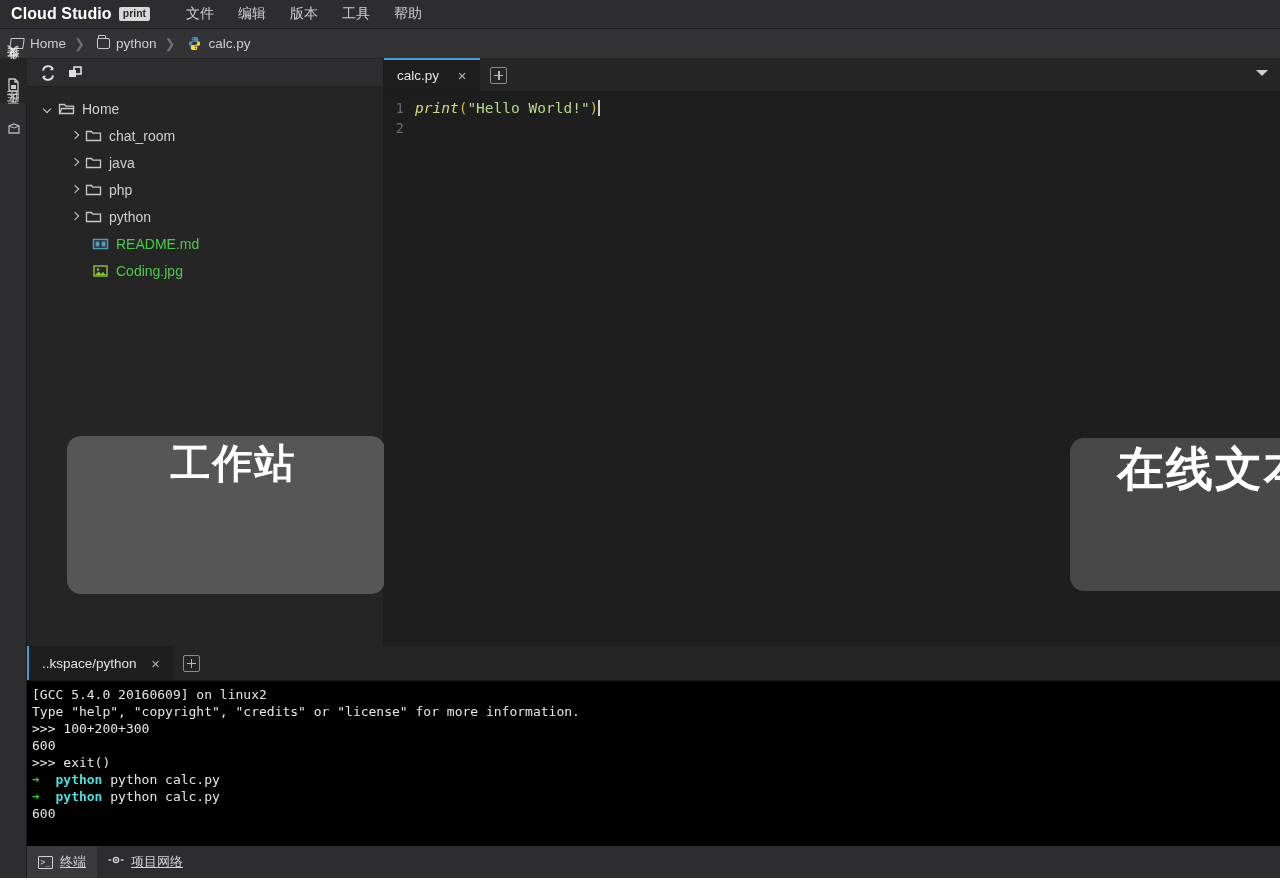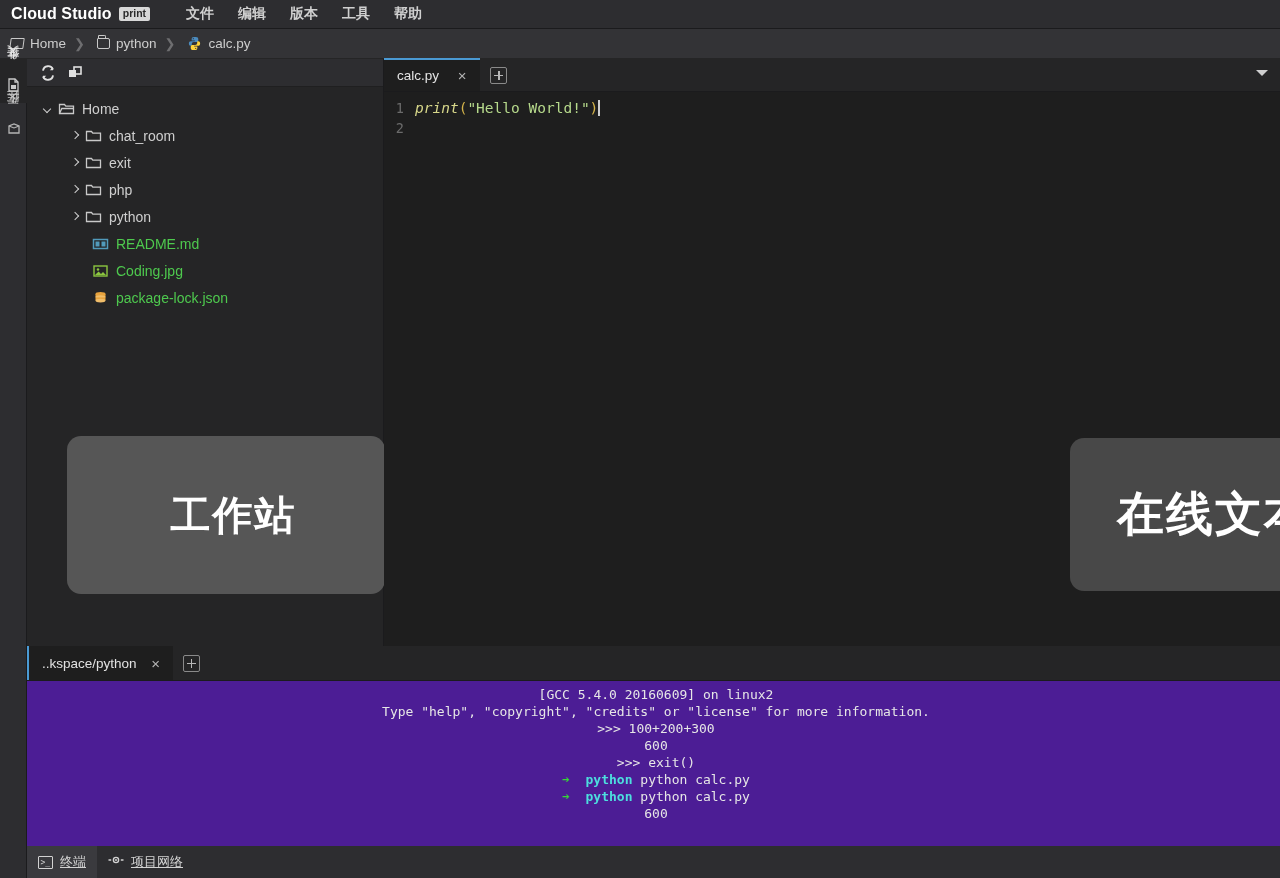--- a/index.html
+++ b/index.html
@@ -26,21 +26,21 @@
     color: #ffffff; font-size: 16px; font-weight: bold; letter-spacing: .1px;
   }
   #beta-badge {
     background: #d8d8d8; color: #2b2b2b;
     font-size: 10.5px; font-weight: bold;
     padding: 1px 4px 2px 4px; border-radius: 2px;
     line-height: 1;
   }
   .menu-item {
     color: #cfcfcf; font-size: 14px;
-    padding: 4px 12px; cursor: default; font-weight: bold;
+    padding: 4px 12px; cursor: default;
   }
 
   
   #breadcrumb {
     position: absolute; left: 0; top: 29px; width: 1280px; height: 30px;
     background: #333336;
     display: flex; align-items: center;
     border-bottom: 1px solid #252526;
   }
   .crumb { display: flex; align-items: center; gap: 6px; padding: 0 6px 0 10px; }
@@ -167,38 +167,38 @@
   .tok-punc { color: #d4b34a; }
   .tok-str  { color: #b6d98b; }
   #caret {
     display: inline-block; width: 1.5px; height: 16px;
     background: #cfcfcf; vertical-align: -3px;
   }
 
   
   #terminal {
     position: absolute; left: 27px; top: 646px; width: 1253px; height: 200px;
-    background: #4c1d95;
+    background: #000000;
   }
   #term-tabbar {
     height: 35px; background: #252526;
     display: flex; align-items: stretch;
     border-bottom: 1px solid #1b1b1d;
   }
   #term-tab {
     display: flex; align-items: center; gap: 12px;
     padding: 0 10px 0 13px; background: #1e1e1e;
     border-left: 2px solid #4a9ad4;
     cursor: pointer;
   }
   #term-tab-label { color: #e2e2e2; font-size: 13.5px; }
   #term-body {
     padding: 5px 0 0 5px;
     font-family: "DejaVu Sans Mono", monospace;
-    font-size: 13px; line-height: 17px; text-align: center;
+    font-size: 13px; line-height: 17px;
   }
   .term-line { white-space: pre; color: #e6e6e6; height: 17px; }
   .arrow { color: #36d636; font-weight: bold; }
   .dir   { color: #4ddede; font-weight: bold; }
   .block-cursor {
     display: inline-block; width: 8px; height: 13px;
     border: 1.3px solid #dcdcdc; vertical-align: -2px;
   }
 
   
@@ -216,21 +216,21 @@
   .term-glyph {
     width: 15px; height: 13px; border: 1.4px solid #d2d2d2; border-radius: 1px;
     position: relative; font-family: "DejaVu Sans Mono", monospace;
     font-size: 8px; color: #d2d2d2; line-height: 11px; text-align: left;
     padding-left: 1.5px; overflow: hidden;
   }
 
   
   .callout {
     position: absolute; border-radius: 14px;
-    background: #565656; display: flex; align-items: center; justify-content: center; padding-left: 15px;
+    background: #565656; display: flex; justify-content: center; padding-left: 15px;
   }
   .callout span {
     color: #ffffff; font-weight: bold; letter-spacing: 2px;
     font-family: "DejaVu Sans", sans-serif;
   }
   #callout-workstation { left: 40px;  top: 377px; width: 318px; height: 158px; }
   #callout-workstation span { font-size: 40px; }
   #callout-editor      { left: 686px; top: 379px; width: 422px; height: 153px; background: #484848; }
   #callout-editor span { font-size: 47px; }
 </style>
@@ -335,21 +335,21 @@
         <span class="t-label">chat_room</span>
       </div>
 
       <div class="tree-row" style="padding-left:40px">
         <span class="chev"></span>
         <span class="t-icon">
           <svg width="17" height="16" viewBox="0 0 17 16">
             <path d="M1.5 12.5V3.5h5l1.3 1.6h7.7v7.4z" fill="none" stroke="#c9c9c9" stroke-width="1.3"></path>
           </svg>
         </span>
-        <span class="t-label">exit</span>
+        <span class="t-label">java</span>
       </div>
 
 
       <div class="tree-row" style="padding-left:40px">
         <span class="chev"></span>
         <span class="t-icon">
           <svg width="17" height="16" viewBox="0 0 17 16">
             <path d="M1.5 12.5V3.5h5l1.3 1.6h7.7v7.4z" fill="none" stroke="#c9c9c9" stroke-width="1.3"></path>
           </svg>
         </span>
@@ -381,32 +381,20 @@
         <span class="t-icon">
           <svg width="17" height="16" viewBox="0 0 17 16">
             <rect x="2" y="3" width="13" height="10" fill="none" stroke="#8cc63f" stroke-width="1.4"></rect>
             <circle cx="6" cy="6.5" r="1.2" fill="#8cc63f"></circle>
             <path d="M3 12l3.6-3.6L9 11l2-2 3 3z" fill="#8cc63f"></path>
           </svg>
         </span>
         <span class="t-label file">Coding.jpg</span>
       </div>
 
-      <div class="tree-row" style="padding-left:65px">
-        <span class="t-icon">
-          <svg width="17" height="16" viewBox="0 0 17 16">
-            <ellipse cx="8.5" cy="4" rx="5" ry="1.9" fill="#e8a33d"></ellipse>
-            <rect x="3.5" y="4" width="10" height="3" fill="#e8a33d"></rect>
-            <ellipse cx="8.5" cy="7.2" rx="5" ry="1.9" fill="#f0bd6a"></ellipse>
-            <rect x="3.5" y="7.4" width="10" height="3" fill="#e8a33d"></rect>
-            <ellipse cx="8.5" cy="10.6" rx="5" ry="1.9" fill="#f0bd6a"></ellipse>
-          </svg>
-        </span>
-        <span class="t-label file">package-lock.json</span>
-      </div>
 
     </div>
 
     <div class="callout" id="callout-workstation">
       <span>工作站</span>
     </div>
   </div>
 
   <div id="editor">
     <div id="editor-tabbar">

